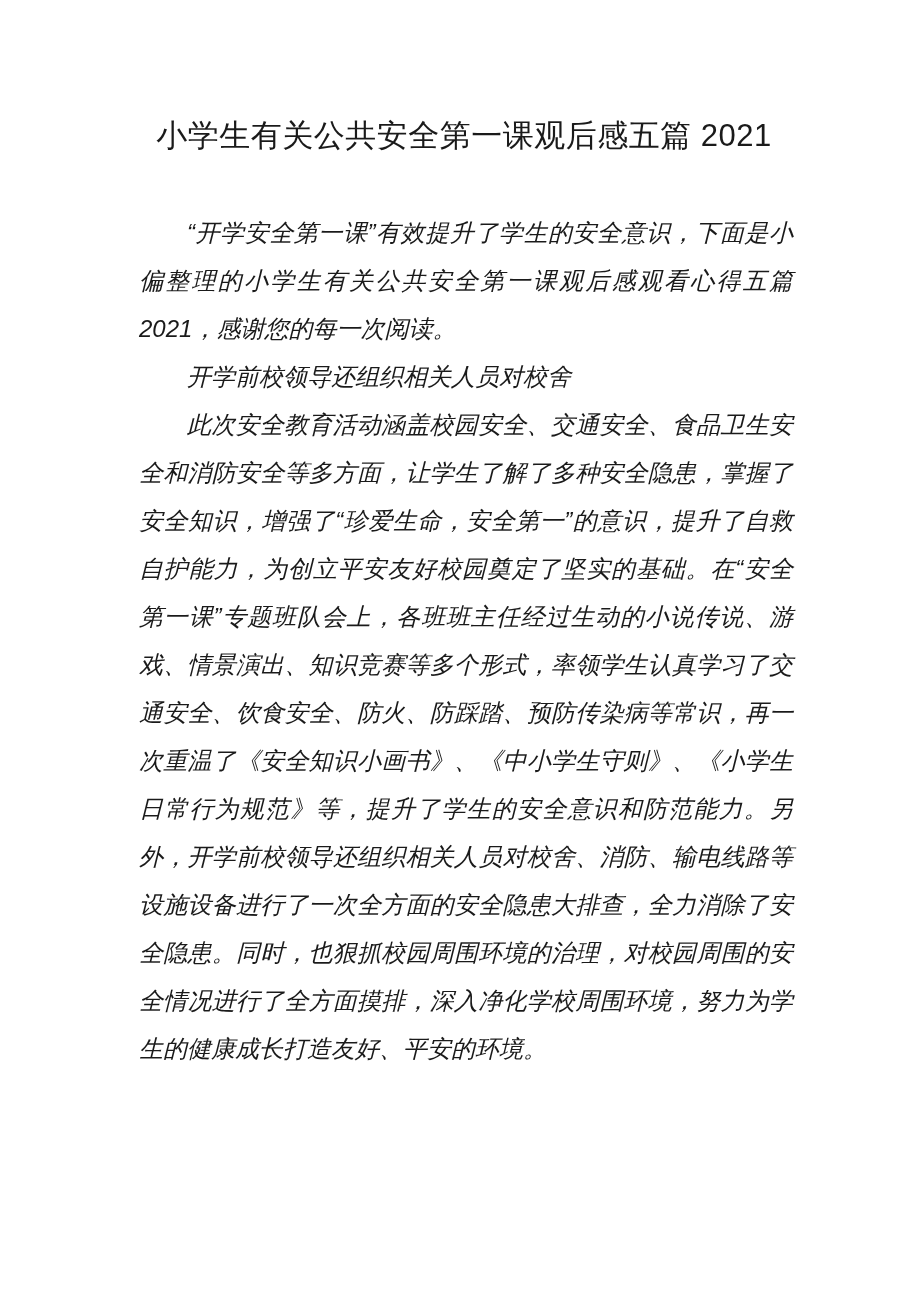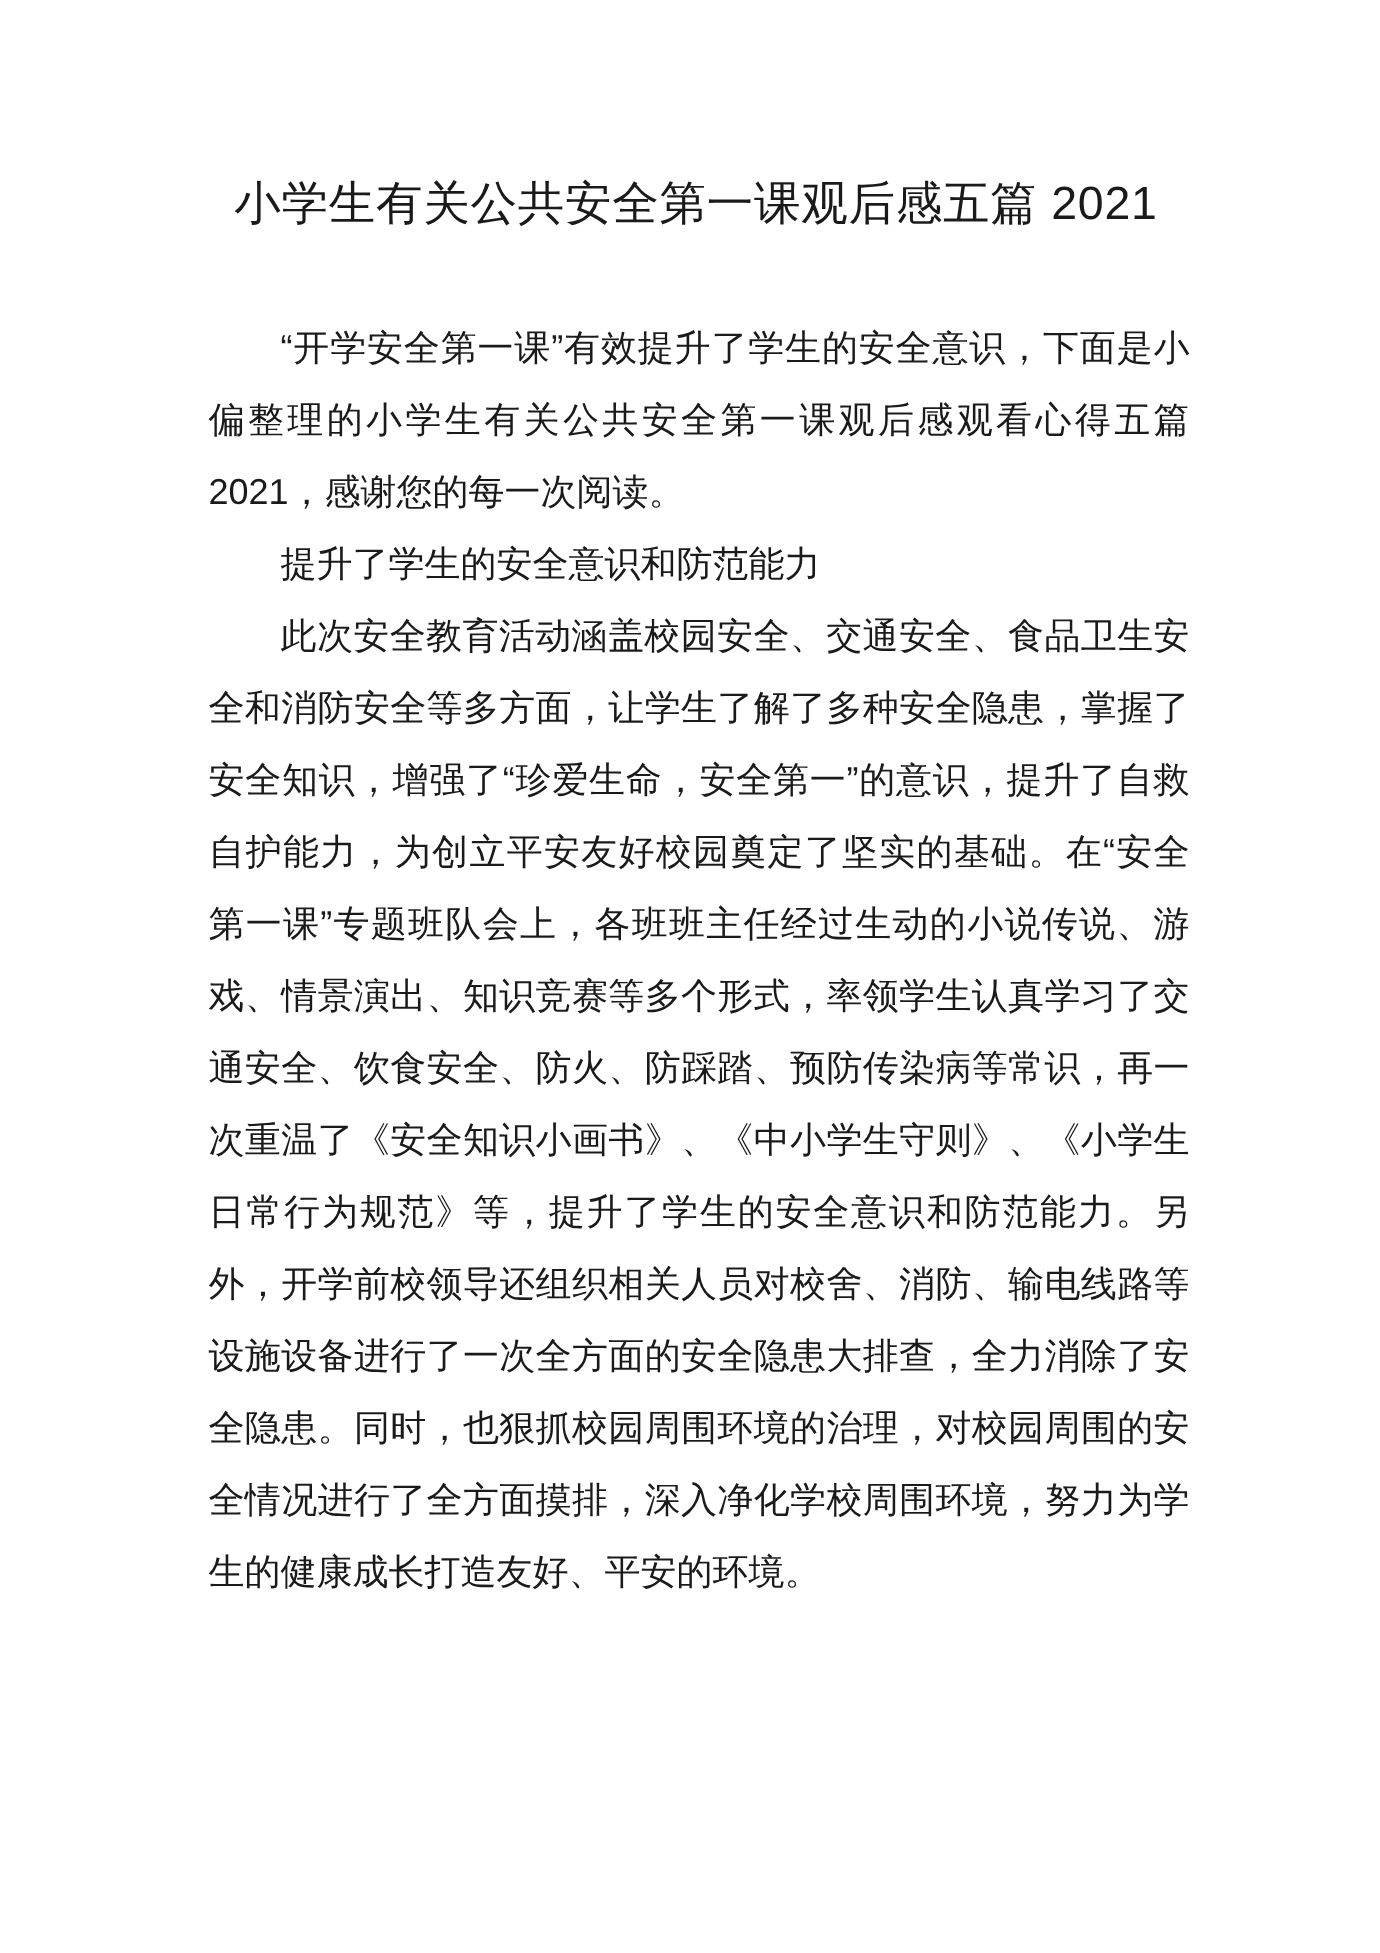--- a/index.html
+++ b/index.html
@@ -36,25 +36,26 @@
     width: 654px;
     font-size: 24px;
     line-height: 48px;
     text-align: justify;
     text-justify: inter-ideograph;
   }
   .para {
     margin: 0;
     padding: 0;
     text-indent: 2em;
+    font-style: italic;
   }
 </style>
 </head>
 <body>
 
 <div class="page">
   <h1 class="doc-title">小学生有关公共安全第一课观后感五篇 2021</h1>
   <div class="doc-body">
     <p class="para">“开学安全第一课”有效提升了学生的安全意识，下面是小偏整理的小学生有关公共安全第一课观后感观看心得五篇 2021，感谢您的每一次阅读。</p>
-    <p class="para">提升了学生的安全意识和防范能力</p>
+    <p class="para">开学前校领导还组织相关人员对校舍</p>
     <p class="para">此次安全教育活动涵盖校园安全、交通安全、食品卫生安全和消防安全等多方面，让学生了解了多种安全隐患，掌握了安全知识，增强了“珍爱生命，安全第一”的意识，提升了自救自护能力，为创立平安友好校园奠定了坚实的基础。在“安全第一课”专题班队会上，各班班主任经过生动的小说传说、游戏、情景演出、知识竞赛等多个形式，率领学生认真学习了交通安全、饮食安全、防火、防踩踏、预防传染病等常识，再一次重温了《安全知识小画书》、《中小学生守则》、《小学生日常行为规范》等，提升了学生的安全意识和防范能力。另外，开学前校领导还组织相关人员对校舍、消防、输电线路等设施设备进行了一次全方面的安全隐患大排查，全力消除了安全隐患。同时，也狠抓校园周围环境的治理，对校园周围的安全情况进行了全方面摸排，深入净化学校周围环境，努力为学生的健康成长打造友好、平安的环境。</p>
   </div>
 </div>
 
 </body></html>

